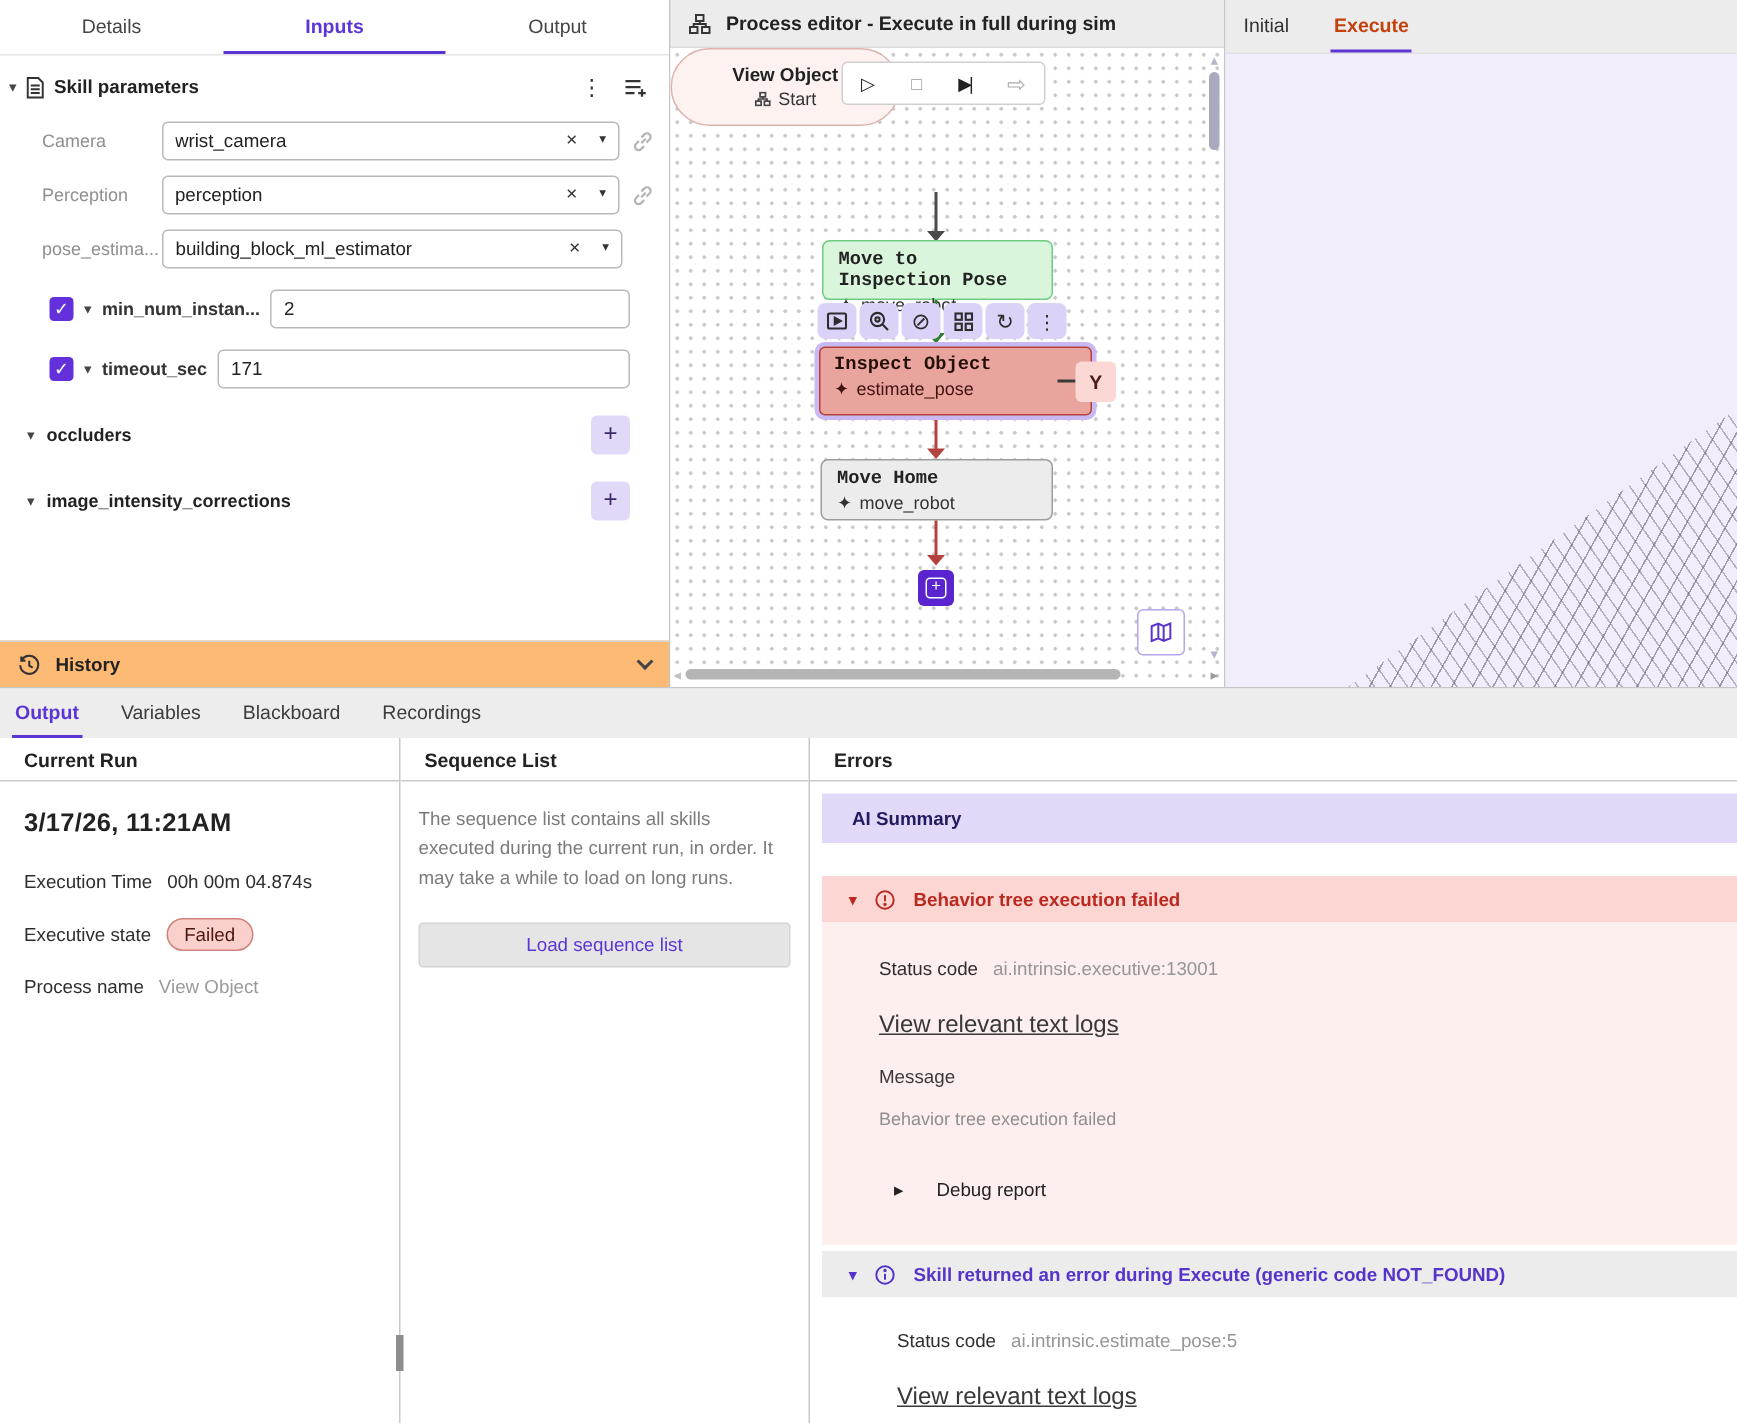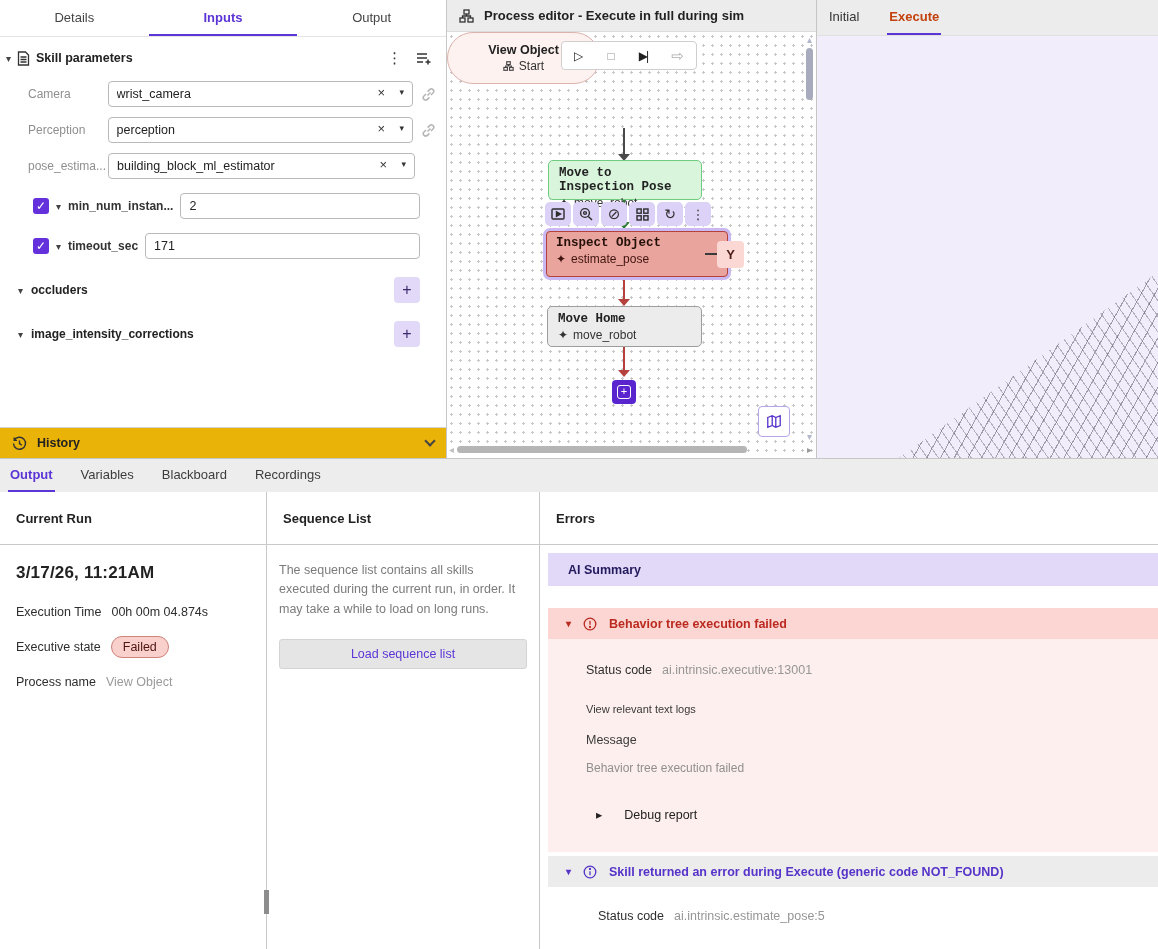--- a/index.html
+++ b/index.html
@@ -33,21 +33,21 @@
   .cbrow { display:flex; align-items:center; margin:14px 26px 14px 33px; height:26px; gap:7px; }
   .cbx { width:16px; height:16px; background:#6430dc; border-radius:3px; color:#fff;
     font-size:12px; line-height:16px; text-align:center; cursor:pointer; flex:none; }
   .cblabel { font-weight:bold; font-size:12px; color:#333; white-space:nowrap; }
   .cbrow .pinput { flex:1; width:auto; }
   .cbrow .pinput input { padding:0 8px; }
   .colrow { display:flex; align-items:center; margin:18px 26px 14px 18px; gap:8px; }
   .colrow .name { font-weight:bold; font-size:12px; }
   .plusbtn { width:26px; height:26px; background:#e2d9f8; border-radius:4px; color:#3a2a6b;
     font-size:16px; display:flex; align-items:center; justify-content:center; cursor:pointer; }
-  .histbar { position:absolute; left:0; right:0; bottom:0; height:31px; background:#eab308;
+  .histbar { position:absolute; left:0; right:0; bottom:0; height:31px; background:#fdba74;
     border-top:1px solid #d4d4d4; display:flex; align-items:center; gap:10px; padding:0 12px; }
   .histbar .ttl { font-weight:bold; font-size:12.5px; }
   
   .proc { width:370px; border-right:1px solid #c6c6c6; display:flex; flex-direction:column; }
   .canvas { position:relative; flex:1; background:#fff;
     background-image:radial-gradient(#c7c7c7 1px, transparent 1.3px); background-size:9px 9px; }
   .runbar { position:absolute; left:114px; top:9px; width:136px; height:29px; background:#fff;
     border:1px solid #cfcfcf; border-radius:4px; display:flex; align-items:center; justify-content:space-around; }
   .runbar span { font-size:12px; cursor:pointer; }
   .node { position:absolute; border-radius:5px; padding:5px 10px; font-size:12px; }
@@ -103,21 +103,21 @@
   
   .bottom { height:491px; display:flex; flex-direction:column; border-top:1px solid #c6c6c6; }
   .btabs { height:33px; background:#ededed; display:flex; align-items:flex-end; gap:24px; padding:0 0 0 8px; }
   .btab { font-size:13px; color:#3c3c3c; padding:7px 2px 8px; cursor:pointer; border-bottom:2.5px solid transparent; }
   .btab.active { color:#5b35d5; font-weight:bold; border-bottom:2.5px solid #5b35d5; }
   .cols { flex:1; display:flex; background:#fff; min-height:0; }
   .col { display:flex; flex-direction:column; min-height:0; }
   .col1 { width:267px; border-right:1px solid #c9c9c9; position:relative; }
   .col2 { width:273px; border-right:1px solid #c9c9c9; }
   .col3 { flex:1; }
-  .colhead { height:53px; border-bottom:1px solid #c9c9c9; display:flex; align-items:center;
+  .colhead { height:29px; border-bottom:1px solid #c9c9c9; display:flex; align-items:center;
     padding:0 16px; font-weight:bold; font-size:13px; flex:none; }
   .runbody { padding:18px 16px; }
   .runbody h2 { font-size:17px; margin-bottom:22px; letter-spacing:.2px; }
   .runrow { display:flex; align-items:center; margin-bottom:17px; font-size:12.5px; }
   .runrow .lab { color:#2e2e2e; margin-right:10px; }
   .runrow .val { color:#2e2e2e; }
   .runrow .val.dim { color:#9a9a9a; }
   .pill { background:#f9d0cc; border:1px solid #cf837b; border-radius:12px; padding:3px 11px;
     font-size:12.5px; color:#4e1510; }
   .seqbody { padding:16px 12px; }
@@ -131,21 +131,21 @@
   .errhead { height:31px; display:flex; align-items:center; gap:12px; padding:0 18px;
     font-size:12.5px; font-weight:bold; cursor:pointer; }
   .errhead.red { background:#fcd6d2; color:#bb2a20; margin-top:22px; }
   .errhead.gray { background:#ececec; color:#5633c9; margin-top:4px; }
   .errhead .cg { font-size:10px; }
   .errbody1 { background:#fdefed; padding:24px 8px 30px 38px; }
   .errbody2 { background:#fff; padding:22px 8px 10px 50px; }
   .srow { display:flex; gap:10px; font-size:12.5px; margin-bottom:22px; }
   .srow .lab { color:#2e2e2e; }
   .srow .val { color:#969696; }
-  .loglink { display:inline-block; font-size:11px; color:#383838; 
+  .loglink { display:inline-block; font-size:16px; color:#383838; text-decoration:underline;
     margin-bottom:18px; cursor:pointer; }
   .msglab { font-size:12.5px; color:#3a3a3a; margin-bottom:14px; }
   .msgval { font-size:12px; color:#8f8f8f; }
   .dbgrow { display:flex; align-items:center; gap:22px; margin:32px 0 0 10px; font-size:12.5px; cursor:pointer; }
   .scrlthumb { position:absolute; right:-3px; top:398px; width:5px; height:24px; background:#8d8d8d; }
   svg { display:block; }
 </style>
 </head>
 <body>
 

